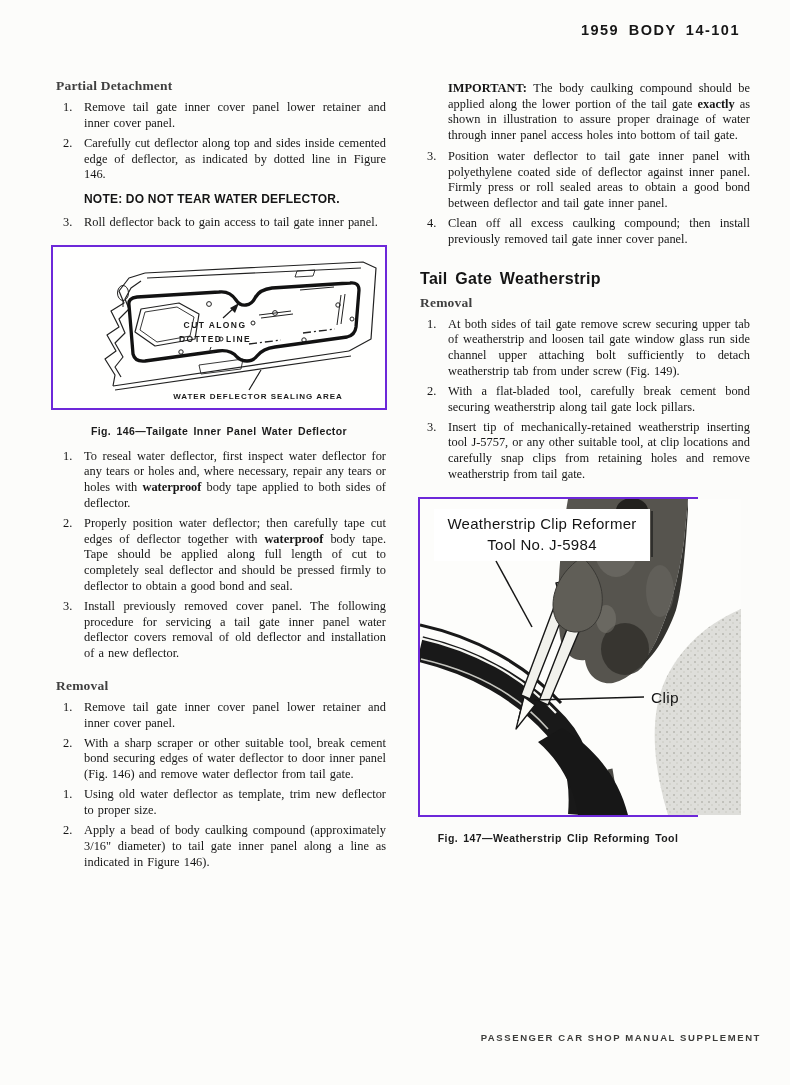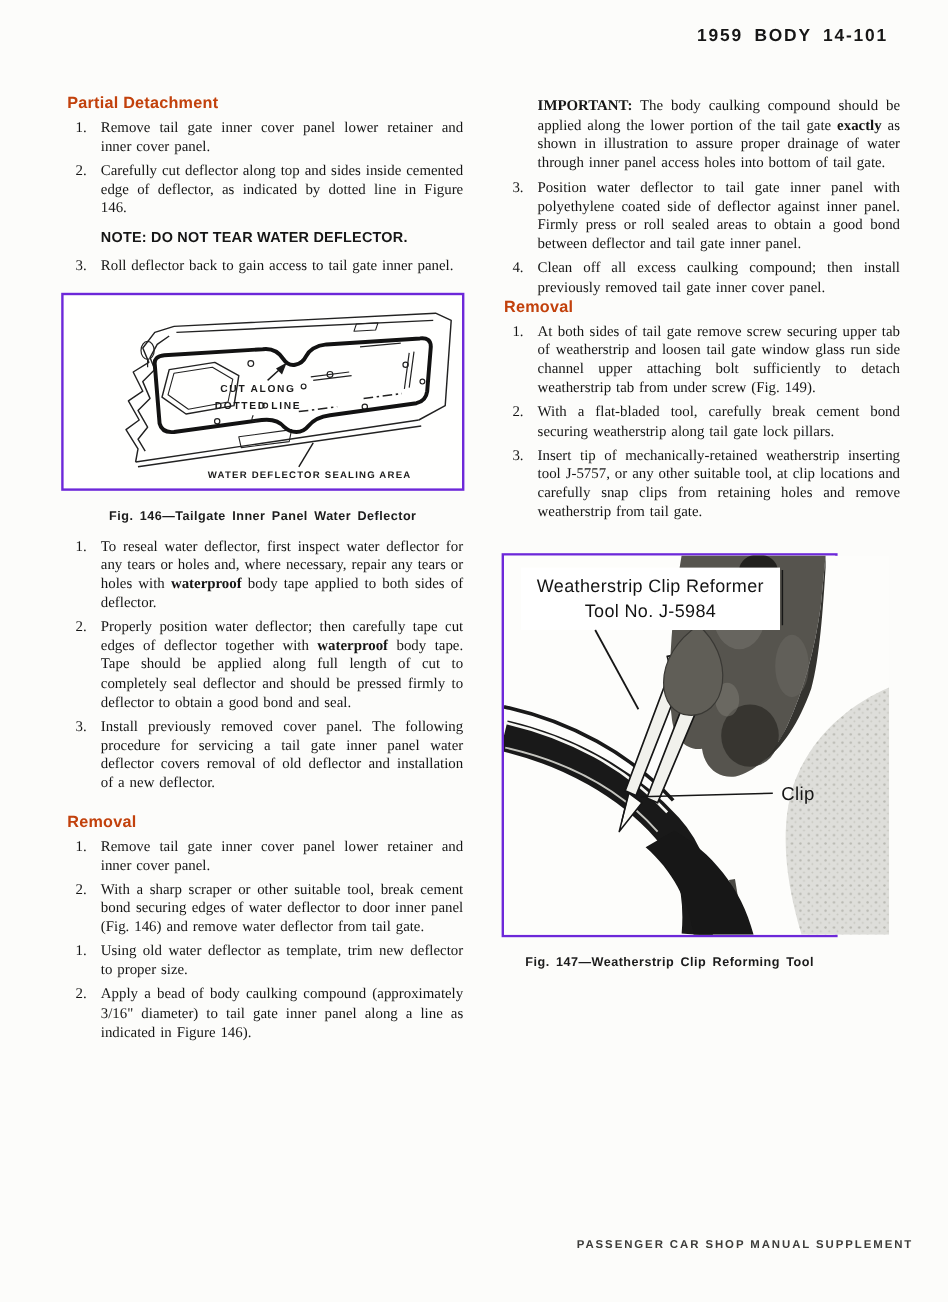--- a/index.html
+++ b/index.html
@@ -12,22 +12,22 @@
   .hdr {
     position:absolute; top:22px; right:50px;
     font-family:"Liberation Sans", sans-serif; font-weight:bold;
     font-size:14.5px; letter-spacing:1.5px; word-spacing:4px; color:#161616;
   }
   .col { position:absolute; top:78px; width:330px; }
   .col.left  { left:56px;  }
   .col.right { left:420px; }
 
   .sec-h {
-    font-family:Liberation Sans, sans-serif; font-weight:bold;
-    font-size:13.5px; letter-spacing:.2px; margin:16px 0 6px 0; color:#c2410c;
+    font-family:Liberation Serif, serif; font-weight:bold;
+    font-size:13.5px; letter-spacing:.2px; margin:16px 0 6px 0; color:#404040;
   }
   .sec-h.first { margin-top:0; }
   .big-h {
     font-family:"Liberation Sans", sans-serif; font-weight:bold;
     font-size:16px; letter-spacing:.3px; margin:22px 0 7px 0; word-spacing:3px;
   }
   .item { display:flex; margin:4.5px 0 0 0; }
   .num  { flex:0 0 28px; box-sizing:border-box; padding-left:7px;
           font-size:12.4px; line-height:15.7px; }
   .txt  { flex:1; text-align:justify; font-size:12.4px; line-height:15.7px;
@@ -37,21 +37,21 @@
     font-size:12px; margin:9px 0 9px 28px; letter-spacing:.2px;
   }
   .indent { margin:3px 0 5px 28px; text-align:justify;
             font-size:12.4px; line-height:15.7px; word-spacing:1px; }
   b { font-weight:bold; }
 
   figure { margin:14px 0 0 0; padding:0; }
   .figbox { border:2px solid #6d28d9; background:#fffffe; }
   .figbox svg { display:block; }
   .fig146-wrap { margin-left:-5px; width:336px; }
-  .fig147-wrap { margin-top:26px; margin-left:-2px; width:280px; }
+  .fig147-wrap { margin-top:14px; margin-left:-2px; width:280px; }
   .caption {
     font-family:"Liberation Sans", sans-serif; font-weight:bold;
     font-size:10.5px; text-align:center; margin:15px 0 12px 0;
     letter-spacing:.4px; word-spacing:2px; color:#1b1b1b;
   }
   .ftr {
     position:absolute; top:1032px; right:29px;
     font-family:Liberation Sans, sans-serif; font-weight:bold;
     font-size:9.5px; letter-spacing:1.6px; color:#3c3c3a;
   }
@@ -187,20 +187,21 @@
 
     <div class="item">
       <span class="num">3.</span>
       <span class="txt">Position water deflector to tail gate inner panel with polyethylene coated side of deflector against inner panel. Firmly press or roll sealed areas to obtain a good bond between deflector and tail gate inner panel.</span>
     </div>
     <div class="item">
       <span class="num">4.</span>
       <span class="txt">Clean off all excess caulking compound; then install previously removed tail gate inner cover panel.</span>
     </div>
 
+    <div class="big-h">Tail Gate Weatherstrip</div>
     <div class="sec-h first">Removal</div>
 
     <div class="item">
       <span class="num">1.</span>
       <span class="txt">At both sides of tail gate remove screw securing upper tab of weatherstrip and loosen tail gate window glass run side channel upper attaching bolt sufficiently to detach weatherstrip tab from under screw (Fig. 149).</span>
     </div>
     <div class="item">
       <span class="num">2.</span>
       <span class="txt">With a flat-bladed tool, carefully break cement bond securing weatherstrip along tail gate lock pillars.</span>
     </div>

